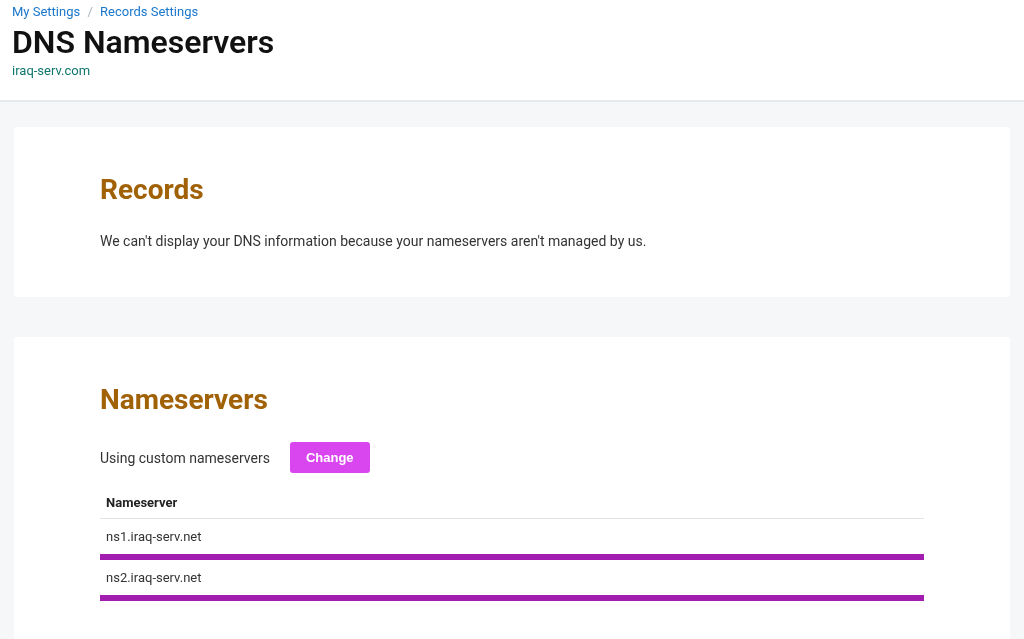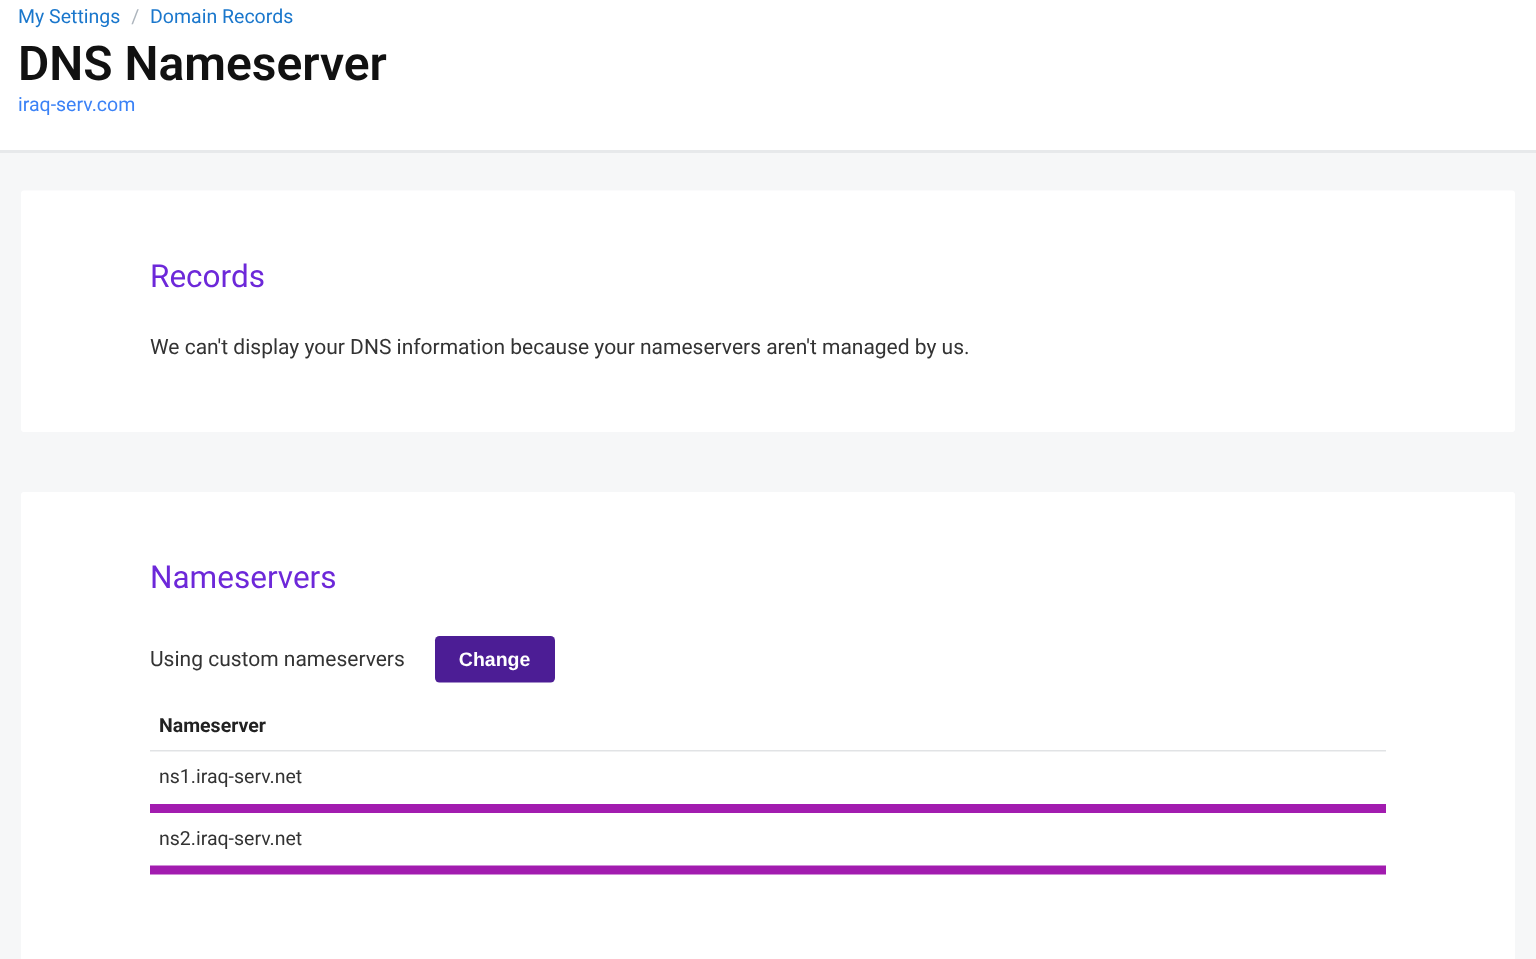--- a/index.html
+++ b/index.html
@@ -32,57 +32,57 @@
     }
     .page-title {
       font-size: 32px;
       font-weight: 600;
       line-height: 1.15;
       margin-top: 2px;
       color: #111;
     }
     .page-subtitle {
       font-size: 13px;
-      color: #3b82f6;
+      color: #0f766e;
       margin-top: 2px;
     }
     .body-region {
       background: #f6f7f8;
       border-top: 2px solid #e7e9eb;
       padding: 25px 14px 30px 14px;
     }
     .card {
       background: #ffffff;
       border-radius: 2px;
       padding: 46px 86px 46px 86px;
       margin-bottom: 40px;
     }
     .section-title {
-      font-size: 21px;
-      font-weight: 400;
-      color: #6d28d9;
+      font-size: 28px;
+      font-weight: 700;
+      color: #a16207;
       margin-bottom: 26px;
     }
     .records-note {
       font-size: 14px;
       color: #333;
       line-height: 1.4;
     }
     .ns-status-row {
       display: flex;
       align-items: center;
       gap: 20px;
       margin-bottom: 14px;
     }
     .ns-status-text {
       font-size: 14px;
       color: #333;
     }
     .btn-change {
-      background: #4c1d95;
+      background: #d946ef;
       color: #ffffff;
       border: none;
       border-radius: 3px;
       padding: 8px 16px;
       font-size: 13px;
       font-weight: 600;
       cursor: pointer;
       text-align: center;
     }
     .ns-table {
@@ -107,23 +107,23 @@
       padding-bottom: 60px;
     }
   </style>
 </head>
 <body>
 
 <div class="header-region">
   <nav class="breadcrumb">
     <a href="#">My Settings</a>
     <span class="sep">/</span>
-    <a href="#">Domain Records</a>
+    <a href="#">Records Settings</a>
   </nav>
-  <h1 class="page-title">DNS Nameserver</h1>
+  <h1 class="page-title">DNS Nameservers</h1>
   <div class="page-subtitle">iraq-serv.com</div>
 </div>
 
 <div class="body-region">
 
   <div class="card">
     <h2 class="section-title">Records</h2>
     <p class="records-note">We can't display your DNS information because your nameservers aren't managed by us.</p>
   </div>
 

